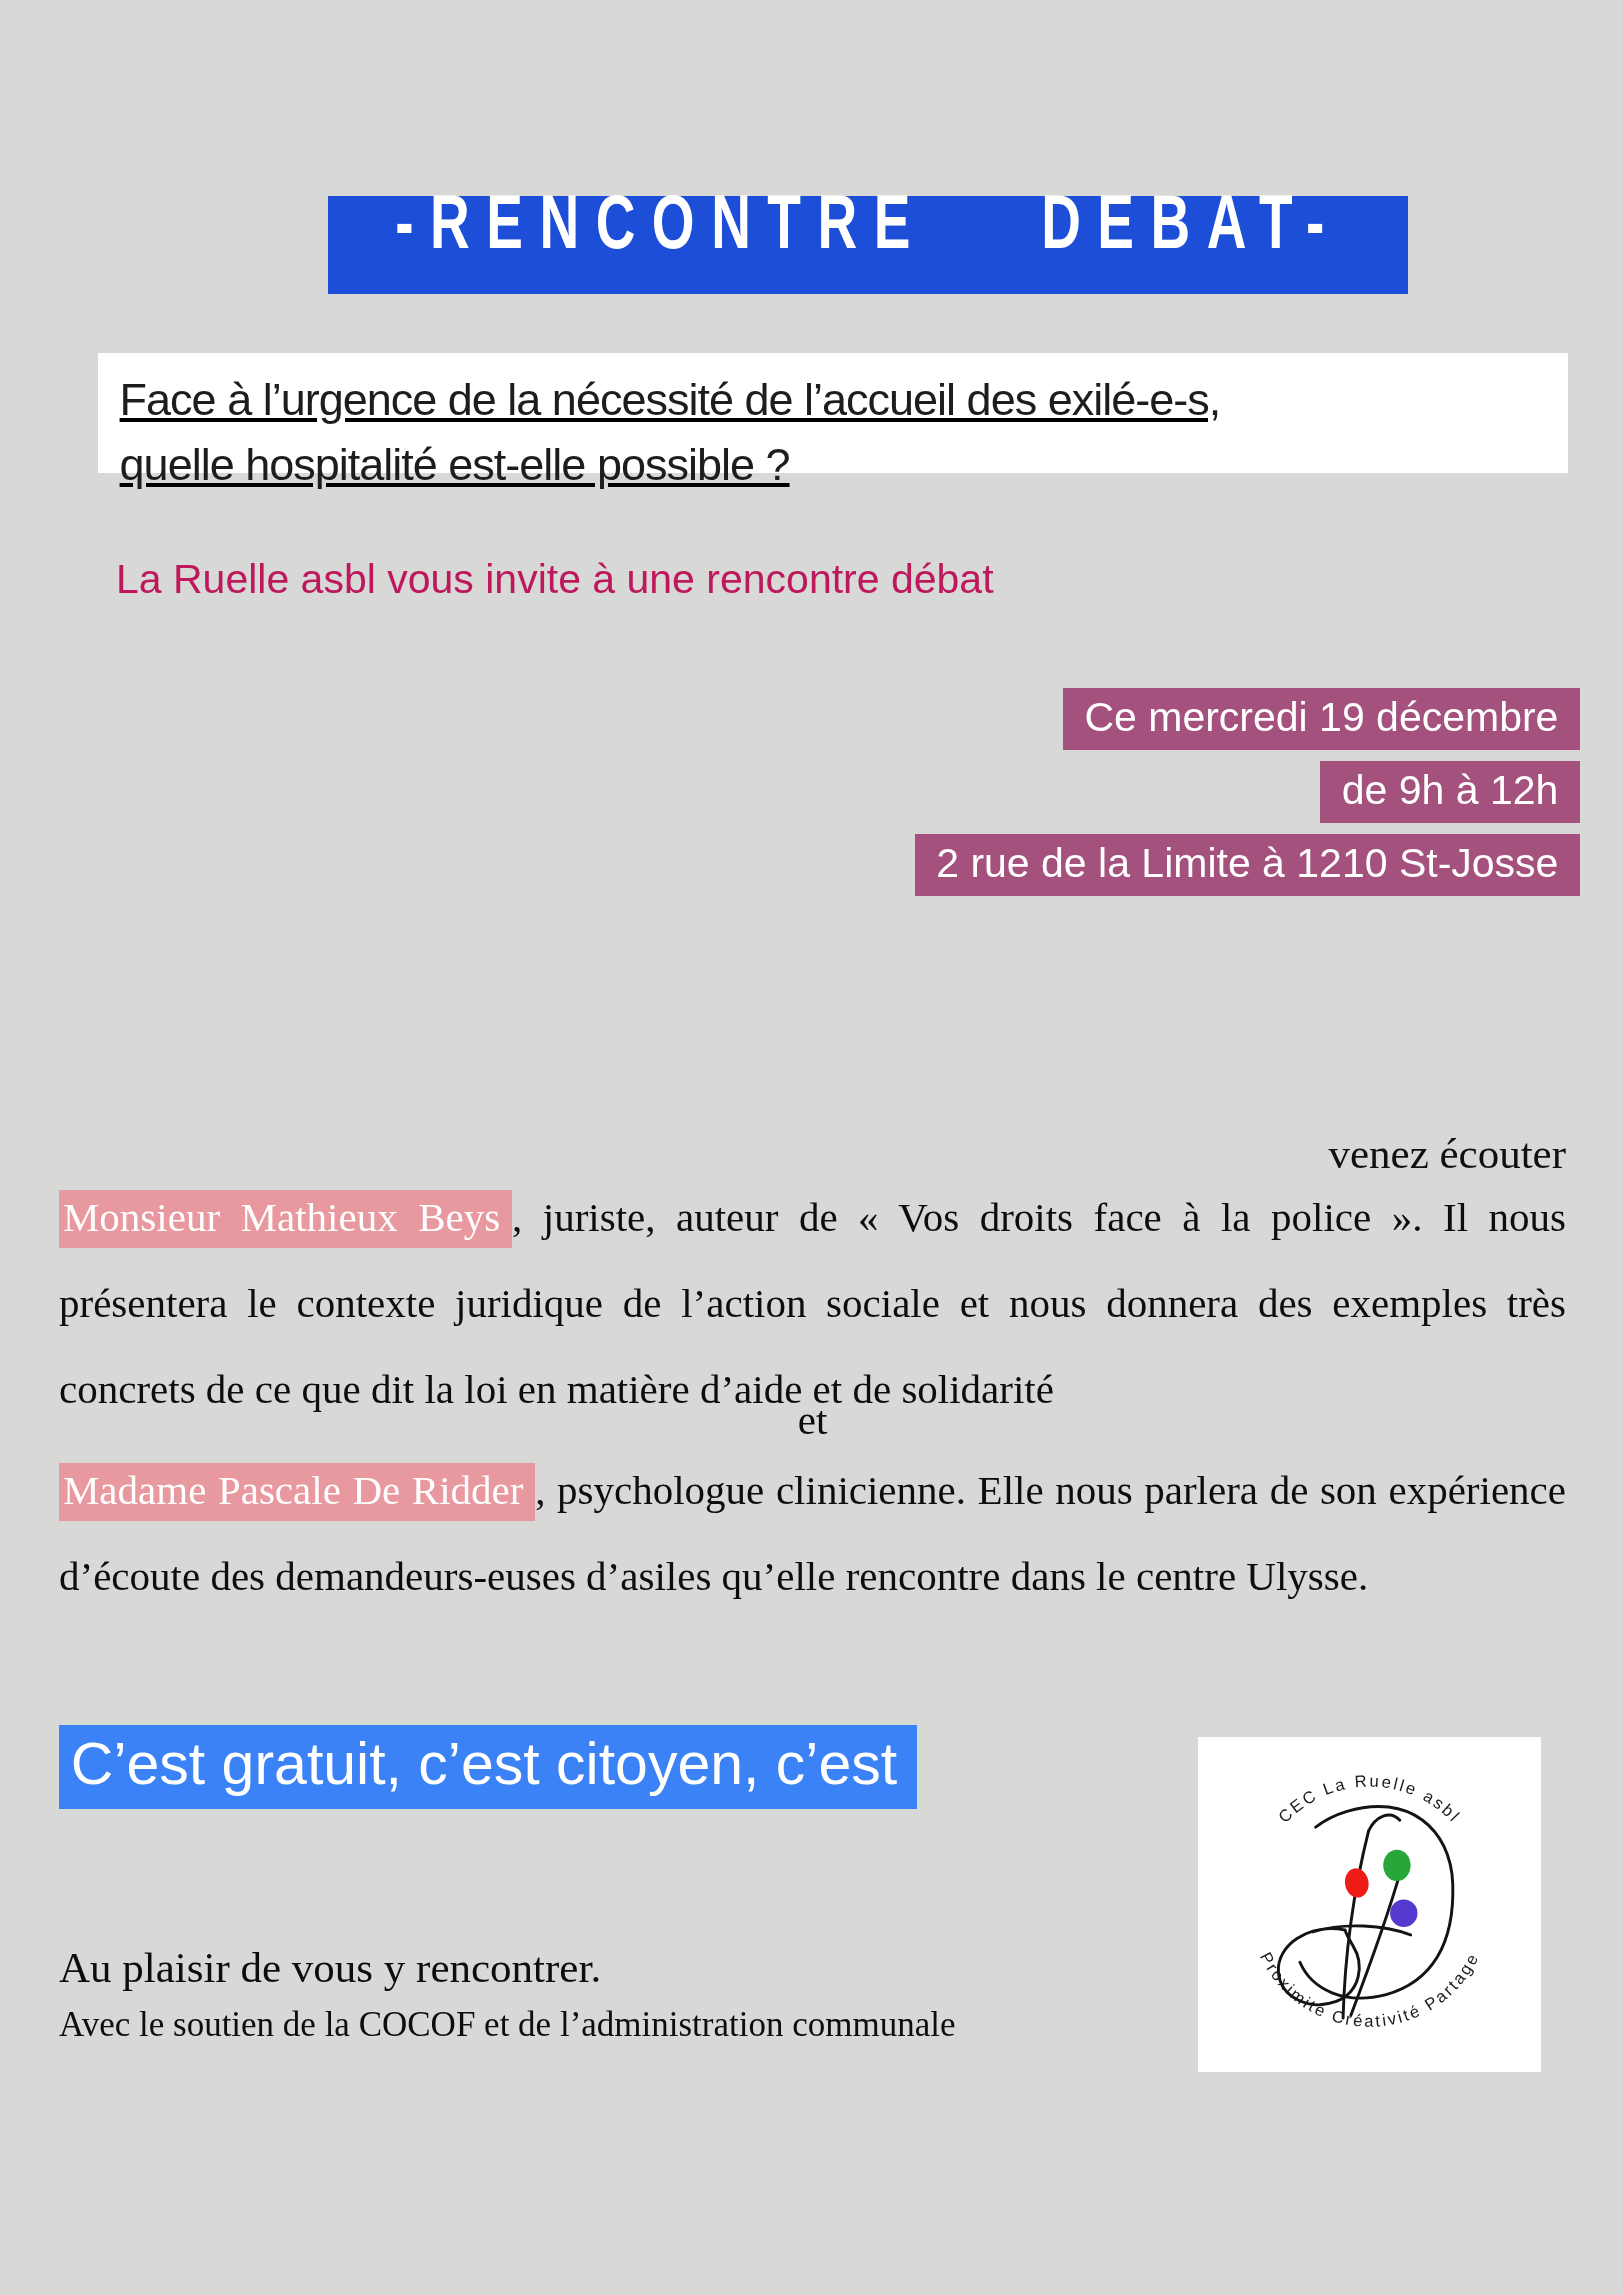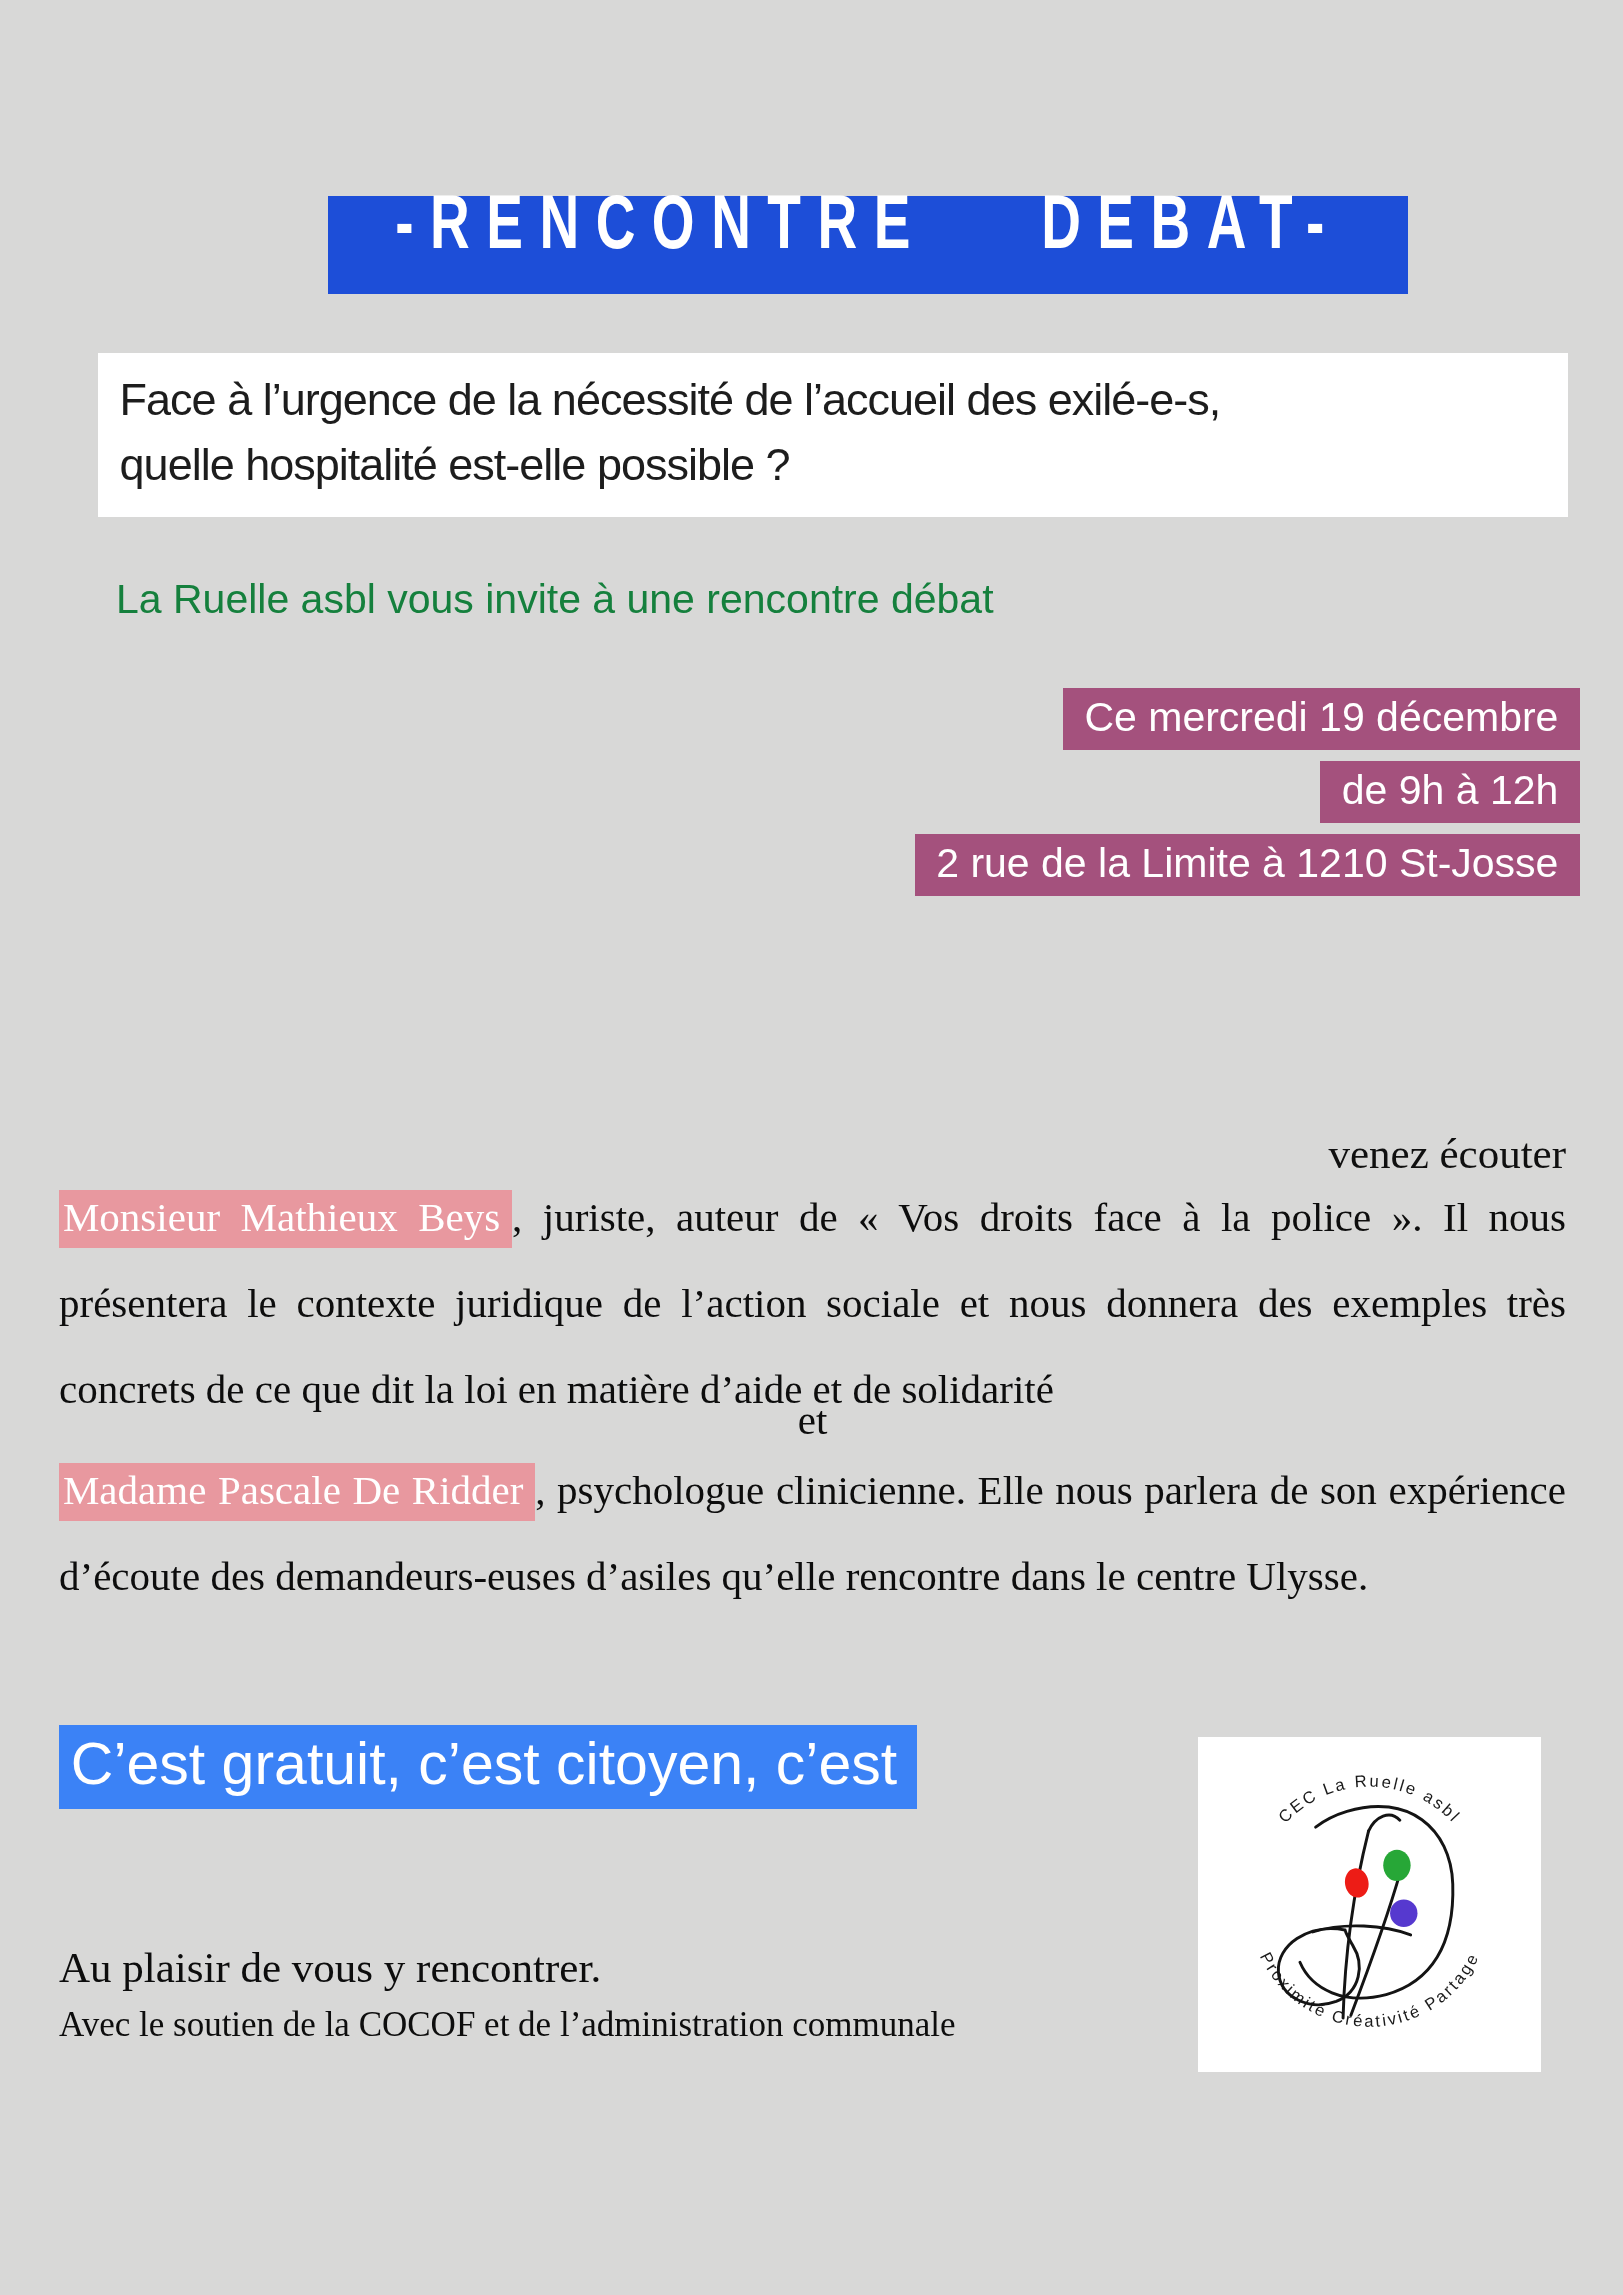--- a/index.html
+++ b/index.html
@@ -22,33 +22,34 @@
   .banner-text {
     display:inline-block;
     color:#ffffff; font-weight:700; font-size:55px;
     letter-spacing:0.30em; word-spacing:1.5em;
     transform:scaleY(1.38);
     white-space:nowrap;
   }
 
   
   .qbox {
-    position:absolute; left:98px; top:353px; width:1470px; height:164px;
+    position:absolute; left:98px; top:353px; width:1470px; height:120px;
     background:#ffffff; box-sizing:border-box;
     padding:13.7px 0 0 21.6px;
+    text-decoration:underline;
   }
   .qline {
     font-size:45px; line-height:65px; color:#1d1d1d;
     letter-spacing:-1px; font-weight:500; white-space:nowrap;
   }
 
   
   .invite {
-    position:absolute; left:116px; top:576px;
-    font-size:41px; color:#15803d; letter-spacing:0; white-space:nowrap;
+    position:absolute; left:116px; top:556px;
+    font-size:41px; color:#be185d; letter-spacing:0; white-space:nowrap;
   }
 
   
   .eventcol {
     position:absolute; top:688px; right:43px;
     display:flex; flex-direction:column; align-items:flex-end; gap:10.8px;
   }
   .eventblock {
     background:#a4517d; color:#ffffff;
     font-size:41px; line-height:1.18;

